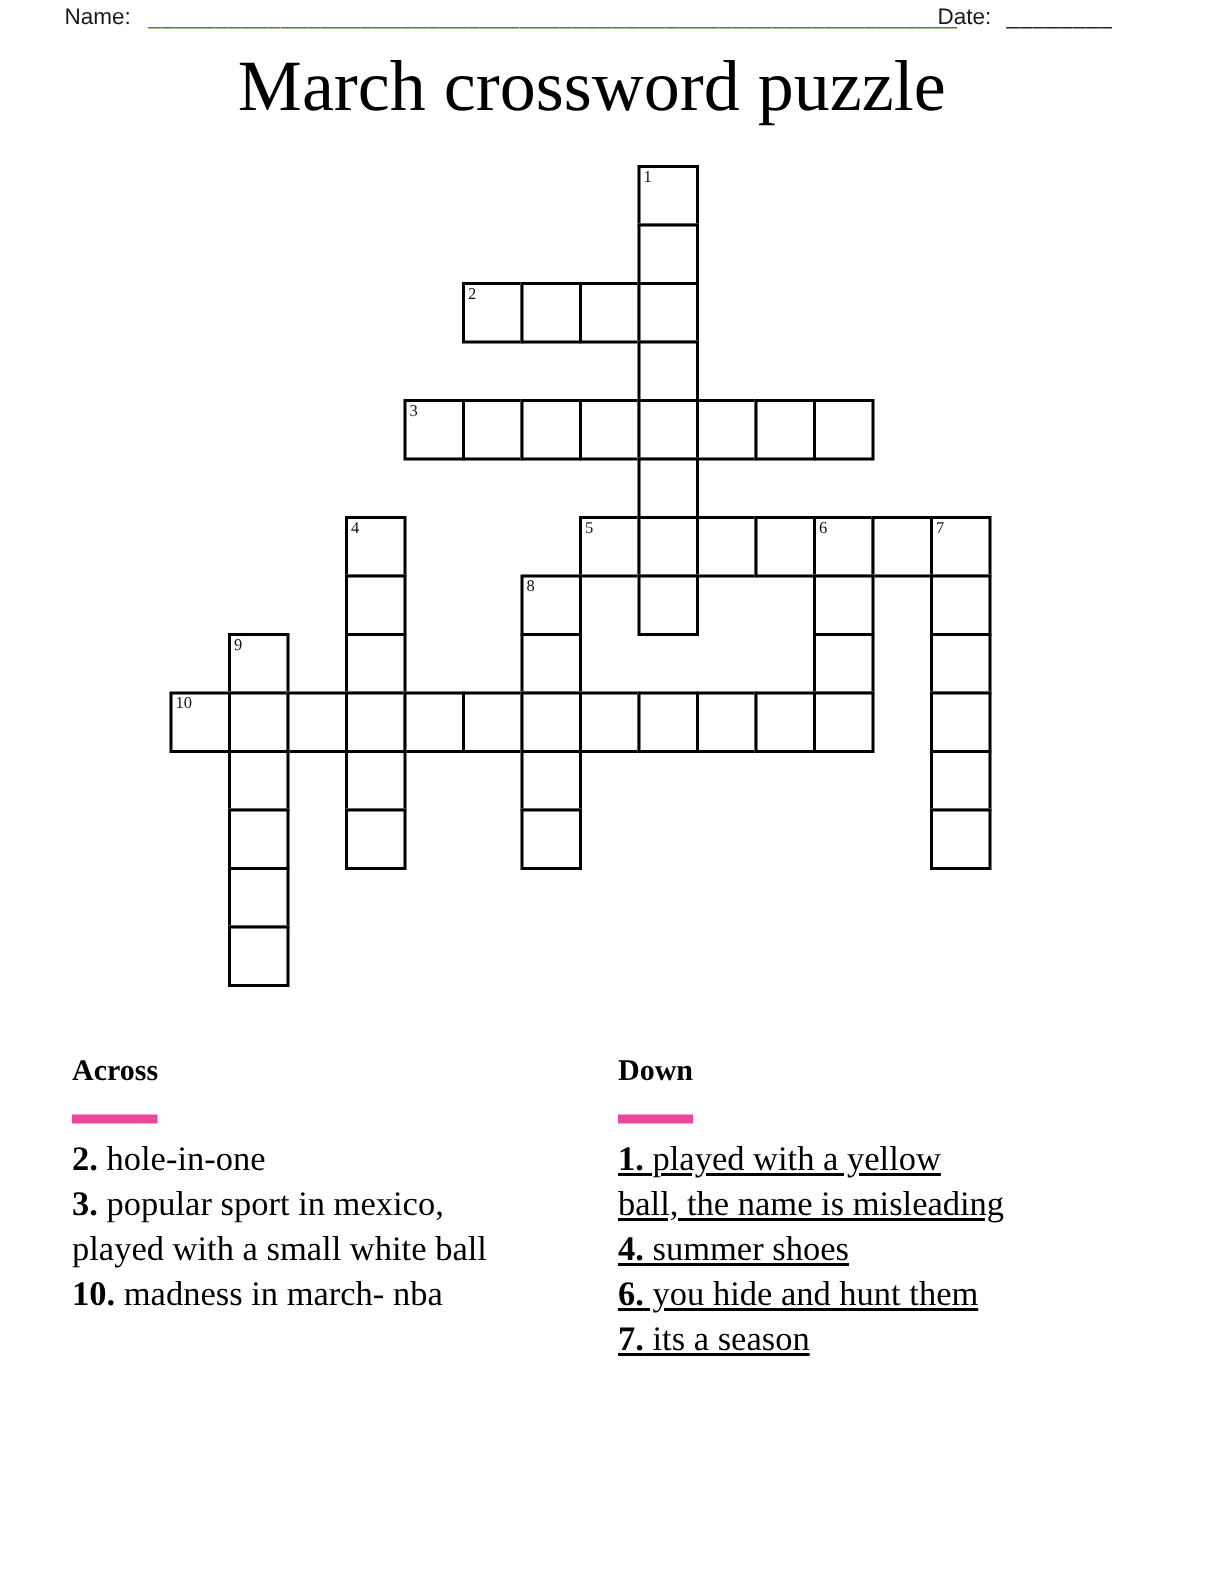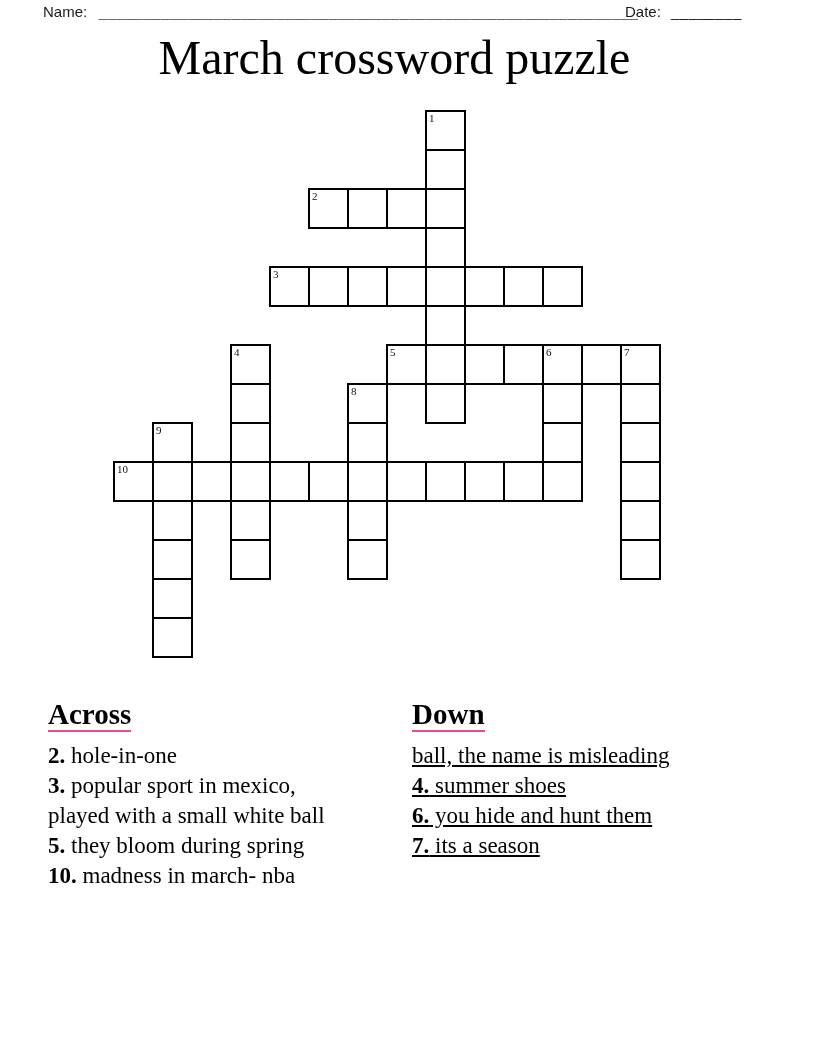--- a/index.html
+++ b/index.html
@@ -33,22 +33,22 @@
   .cell .cell-num {
     position: absolute; left: 2px; top: 0px;
     font-family: "Liberation Serif", serif; font-size: 11px; line-height: 13px; color: #111;
   }
 
   
   .clues-col { position: absolute; top: 700px; }
   #across-col { left: 48px;  width: 362px; }
   #down-col   { left: 412px; width: 330px; text-decoration: underline; }
   .clues-heading {
-    display: inline-block; font-size: 29px; font-weight: bold; line-height: 29px;
-    border-bottom: 2px solid #ec4899; padding-bottom: 1px; margin-bottom: 9px;
+    display: inline-block; font-size: 20px; font-weight: bold; line-height: 29px;
+    border-bottom: 6px solid #ec4899; padding-bottom: 14px; margin-bottom: 9px;
   }
   .clue-line { font-size: 23px; line-height: 30px; white-space: nowrap; }
   .clue-num { font-weight: bold; }
 </style>
 </head>
 <body>
 
 <div class="sheet-header">
   <span class="name-label">Name:</span>
   <span class="name-line">_____________________________________________________________</span>
@@ -137,26 +137,26 @@
     <div class="cell" style="left: 152px; top: 578px;"></div>
     <div class="cell" style="left: 152px; top: 617px;"></div>
   </div>
 
 <div class="clues-col" id="across-col">
   <div class="clues-heading">Across</div>
   <div class="clue-list">
       <div class="clue-line"><span class="clue-num">2.</span> hole-in-one</div>
       <div class="clue-line"><span class="clue-num">3.</span> popular sport in mexico,</div>
       <div class="clue-line">played with a small white ball</div>
-      <div class="clue-line"><span class="clue-num">5.</span> they bloom during spring</div>
       <div class="clue-line"><span class="clue-num">10.</span> madness in march- nba</div>
     </div>
 </div>
 
 <div class="clues-col" id="down-col">
   <div class="clues-heading">Down</div>
   <div class="clue-list">
+      <div class="clue-line"><span class="clue-num">1.</span> played with a yellow</div>
       <div class="clue-line">ball, the name is misleading</div>
       <div class="clue-line"><span class="clue-num">4.</span> summer shoes</div>
       <div class="clue-line"><span class="clue-num">6.</span> you hide and hunt them</div>
       <div class="clue-line"><span class="clue-num">7.</span> its a season</div>
     </div>
 </div>
 
 </body></html>

